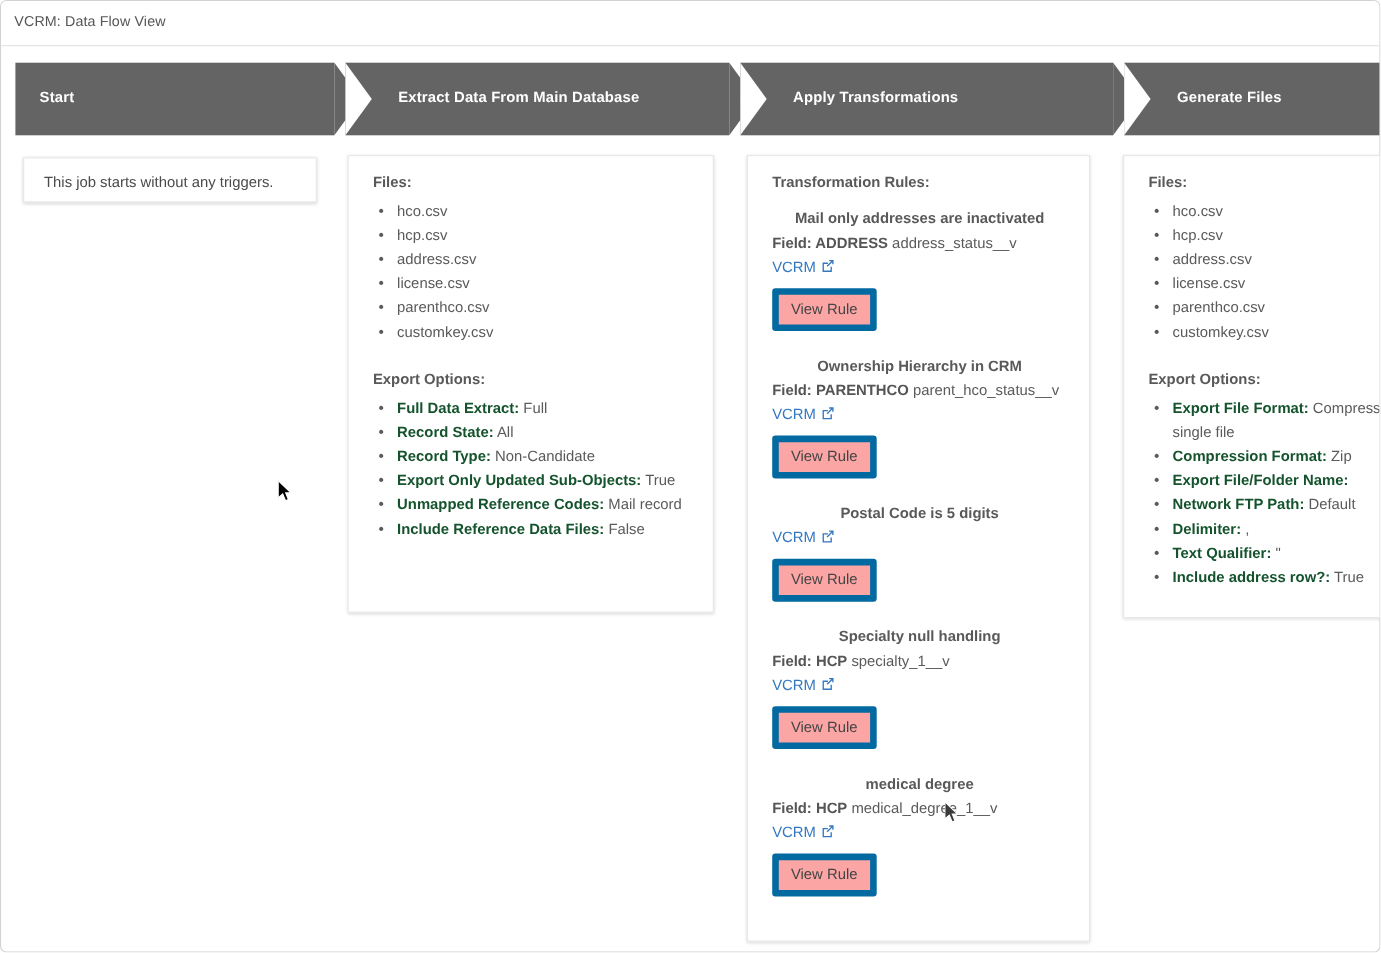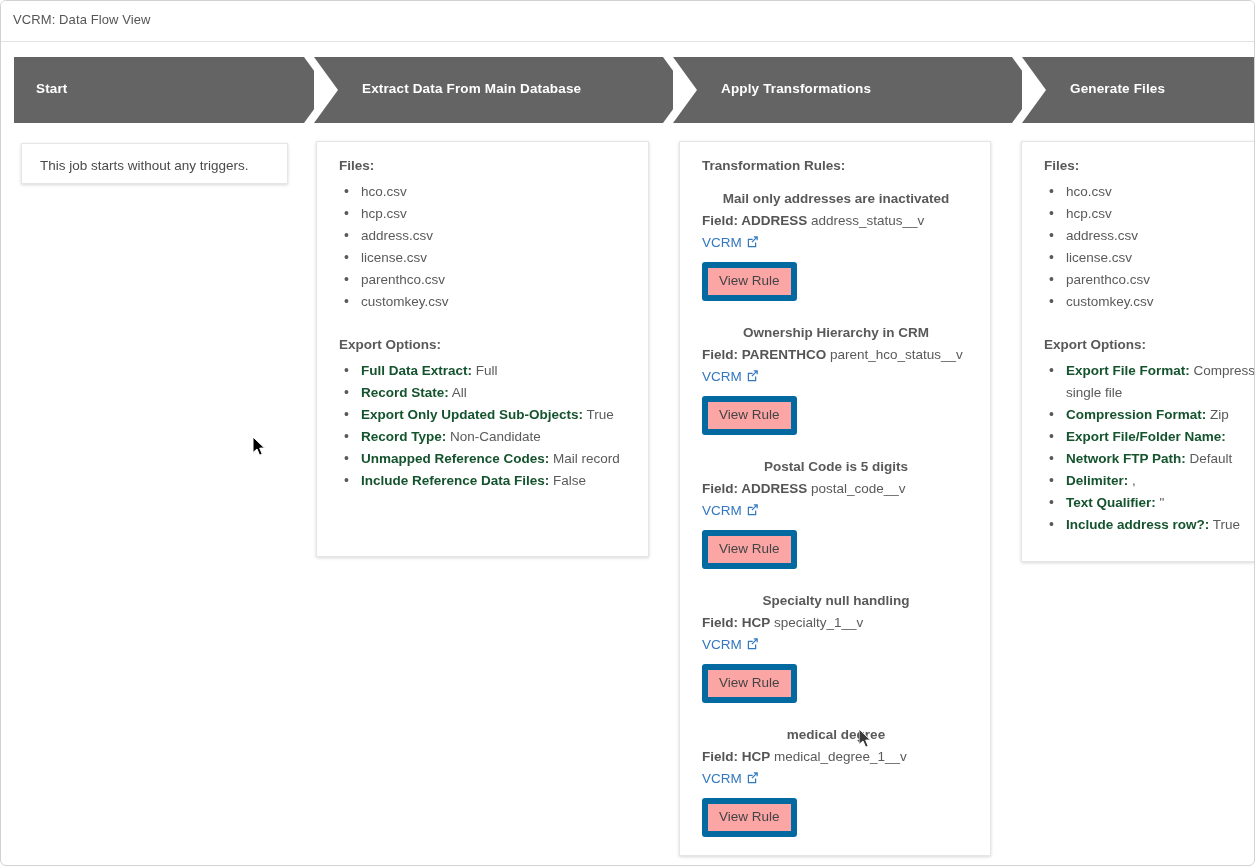--- a/index.html
+++ b/index.html
@@ -260,41 +260,41 @@
           <li>address.csv</li>
           <li>license.csv</li>
           <li>parenthco.csv</li>
           <li>customkey.csv</li>
         </ul>
 
       <div class="sec-head spaced">Export Options:</div>
       <ul class="plain" id="extract-options">
           <li><b>Full Data Extract:</b><span> Full</span></li>
           <li><b>Record State:</b><span> All</span></li>
+          <li><b>Record Type:</b><span> Non-Candidate</span></li>
           <li><b>Export Only Updated Sub-Objects:</b><span> True</span></li>
-          <li><b>Record Type:</b><span> Non-Candidate</span></li>
           <li><b>Unmapped Reference Codes:</b><span> Mail record</span></li>
           <li><b>Include Reference Data Files:</b><span> False</span></li>
         </ul>
     </div>
   </div>
 
   <div class="card" style="left:678px; top:140px; width:312px; height:715px;">
     <div class="card-inner">
       <div class="sec-head" style="margin-bottom:16px;">Transformation Rules:</div>
       <div id="rules-container">
           <div class="rule"><div class="rule-name">Mail only addresses are inactivated</div><div class="rule-field"><b>Field: ADDRESS</b><span> address_status__v</span></div><a class="rule-link" href="#"><span>VCRM</span><span class="ext"><svg width="13" height="13" viewBox="0 0 16 16">
                   <path d="M2.2 4.6 h6.0 v1.5 h-4.5 v7.4 h7.4 v-4.2 h1.5 v5.7 h-10.4 z" fill="#3277c0"></path>
                   <path d="M9.6 1.6 h4.9 v4.9 h-1.5 v-2.4 l-5.2 5.2 l-1.05 -1.05 l5.2 -5.2 h-2.35 z" fill="#3277c0"></path>
                 </svg></span></a><div></div><button class="btn">View Rule</button></div>
           <div class="rule"><div class="rule-name">Ownership Hierarchy in CRM</div><div class="rule-field"><b>Field: PARENTHCO</b><span> parent_hco_status__v</span></div><a class="rule-link" href="#"><span>VCRM</span><span class="ext"><svg width="13" height="13" viewBox="0 0 16 16">
                   <path d="M2.2 4.6 h6.0 v1.5 h-4.5 v7.4 h7.4 v-4.2 h1.5 v5.7 h-10.4 z" fill="#3277c0"></path>
                   <path d="M9.6 1.6 h4.9 v4.9 h-1.5 v-2.4 l-5.2 5.2 l-1.05 -1.05 l5.2 -5.2 h-2.35 z" fill="#3277c0"></path>
                 </svg></span></a><div></div><button class="btn">View Rule</button></div>
-          <div class="rule"><div class="rule-name">Postal Code is 5 digits</div><div class="rule-field"><b>Field: ADDRESS</b><span> postal_code__v</span></div><a class="rule-link" href="#"><span>VCRM</span><span class="ext"><svg width="13" height="13" viewBox="0 0 16 16">
+          <div class="rule"><div class="rule-name">Postal Code is 5 digits</div><a class="rule-link" href="#"><span>VCRM</span><span class="ext"><svg width="13" height="13" viewBox="0 0 16 16">
                   <path d="M2.2 4.6 h6.0 v1.5 h-4.5 v7.4 h7.4 v-4.2 h1.5 v5.7 h-10.4 z" fill="#3277c0"></path>
                   <path d="M9.6 1.6 h4.9 v4.9 h-1.5 v-2.4 l-5.2 5.2 l-1.05 -1.05 l5.2 -5.2 h-2.35 z" fill="#3277c0"></path>
                 </svg></span></a><div></div><button class="btn">View Rule</button></div>
           <div class="rule"><div class="rule-name">Specialty null handling</div><div class="rule-field"><b>Field: HCP</b><span> specialty_1__v</span></div><a class="rule-link" href="#"><span>VCRM</span><span class="ext"><svg width="13" height="13" viewBox="0 0 16 16">
                   <path d="M2.2 4.6 h6.0 v1.5 h-4.5 v7.4 h7.4 v-4.2 h1.5 v5.7 h-10.4 z" fill="#3277c0"></path>
                   <path d="M9.6 1.6 h4.9 v4.9 h-1.5 v-2.4 l-5.2 5.2 l-1.05 -1.05 l5.2 -5.2 h-2.35 z" fill="#3277c0"></path>
                 </svg></span></a><div></div><button class="btn">View Rule</button></div>
           <div class="rule"><div class="rule-name">medical degree</div><div class="rule-field"><b>Field: HCP</b><span> medical_degree_1__v</span></div><a class="rule-link" href="#"><span>VCRM</span><span class="ext"><svg width="13" height="13" viewBox="0 0 16 16">
                   <path d="M2.2 4.6 h6.0 v1.5 h-4.5 v7.4 h7.4 v-4.2 h1.5 v5.7 h-10.4 z" fill="#3277c0"></path>
                   <path d="M9.6 1.6 h4.9 v4.9 h-1.5 v-2.4 l-5.2 5.2 l-1.05 -1.05 l5.2 -5.2 h-2.35 z" fill="#3277c0"></path>

